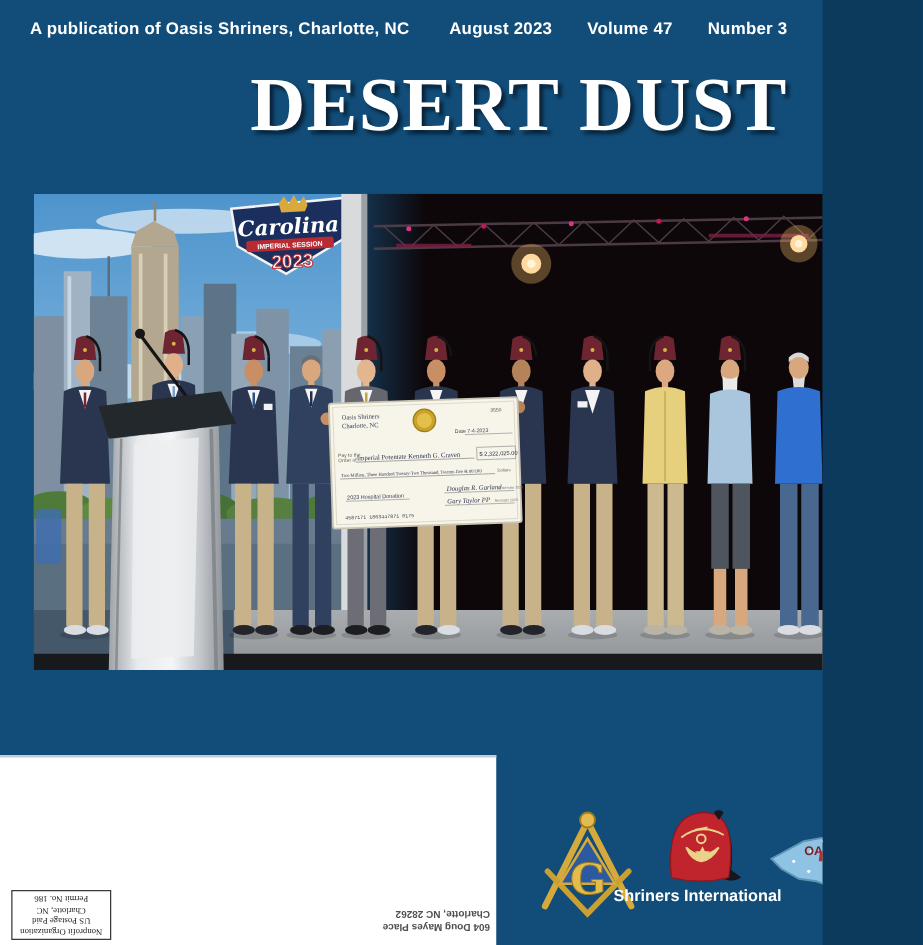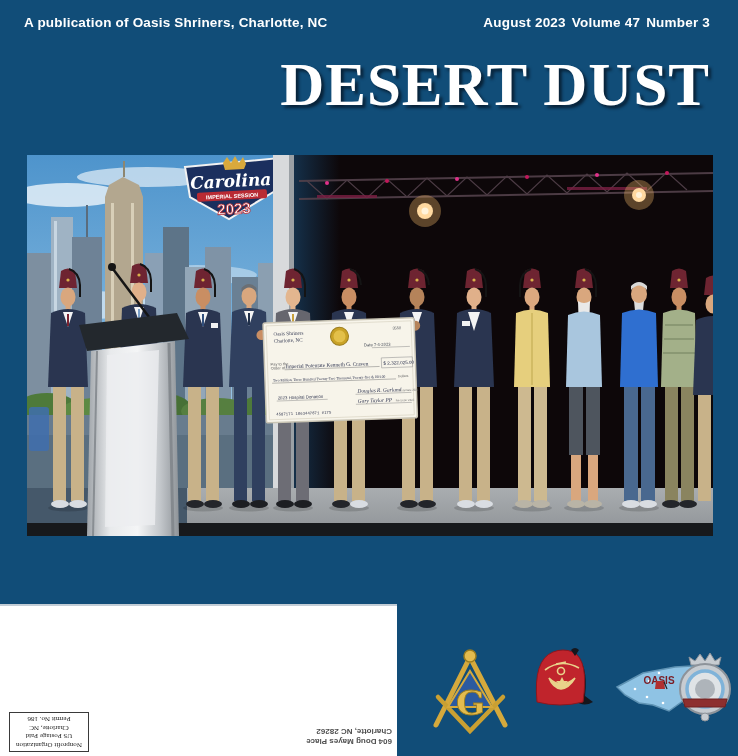--- a/index.html
+++ b/index.html
@@ -1,24 +1,24 @@
 <!DOCTYPE html>
 <html><head>
 <meta charset="utf-8">
 <style>
   html,body{margin:0;padding:0;background:#0b3a5c;}
   .page{
-    position:relative;width:738px;height:756px;background:#114d78;
+    position:relative;width:658px;height:756px;background:#114d78;
     overflow:hidden;font-family:"Liberation Sans",sans-serif;
   }
   
   .hdr{position:absolute;top:15px;left:24px;right:28px;display:flex;
        justify-content:space-between;align-items:baseline;color:#fff;
        font-size:13.5px;font-weight:bold;letter-spacing:.2px;}
-  .hdr-right{display:flex;gap:6px;}
+  .hdr-right{display:flex;gap:28px;}
   
   .masthead{position:absolute;top:54px;right:28px;color:#fff;
     font-family:Liberation Serif, serif;font-weight:bold;
     font-size:61px;line-height:1;letter-spacing:1px;
     text-shadow:3px 3px 3px rgba(5,20,35,.75);}
   
   .photo{position:absolute;left:27px;top:155px;width:686px;height:381px;}
   .photo svg{display:block;}
   
   .mail-panel{position:absolute;left:0;top:604px;width:397px;height:152px;
@@ -437,20 +437,21 @@
     <path d="M14,58 Q10,16 30,8 Q40,4 50,8 Q66,16 60,58 Q37,64 14,58 Z" fill="#c0242c" stroke="#8f161d" stroke-width="1"></path>
     <path d="M48,6 Q52,2 56,6 L52,12 Z" fill="#16161c"></path>
     <g stroke="#e9d28a" stroke-width="1.6" fill="none">
       <path d="M22,26 Q38,14 56,24"></path>
       <path d="M26,34 Q38,46 52,34 Q46,44 38,45 Q30,44 26,34 Z" fill="#e9d28a"></path>
       <circle cx="38" cy="27" r="3.5"></circle>
       <path d="M33,20 l10,-2"></path>
     </g>
     <polygon points="39,33 41,37 45,37 42,40 43,44 39,41.5 35,44 36,40 33,37 37,37" fill="#e9d28a"></polygon>
   </svg>
+  <div class="shriners-label">Shriners International</div>
 
   <svg class="logo-oasis" viewBox="0 0 124 76">
     <polygon points="4,36 30,22 62,16 96,14 112,24 104,34 96,44 84,50 70,50 56,60 40,54 26,52 12,44" fill="#8fc3e4" stroke="#5f93b4" stroke-width="1.5"></polygon>
     <circle cx="22" cy="38" r="1.3" fill="#fff"></circle>
       <circle cx="36" cy="30" r="1.3" fill="#fff"></circle>
     <circle cx="34" cy="46" r="1.3" fill="#fff"></circle>
       <circle cx="50" cy="52" r="1.3" fill="#fff"></circle>
     <circle cx="46" cy="22" r="1.3" fill="#fff"></circle>
     <text x="46" y="33" text-anchor="middle" font-size="10" font-weight="bold" fill="#7b1c24">OASIS</text>
     <g>

